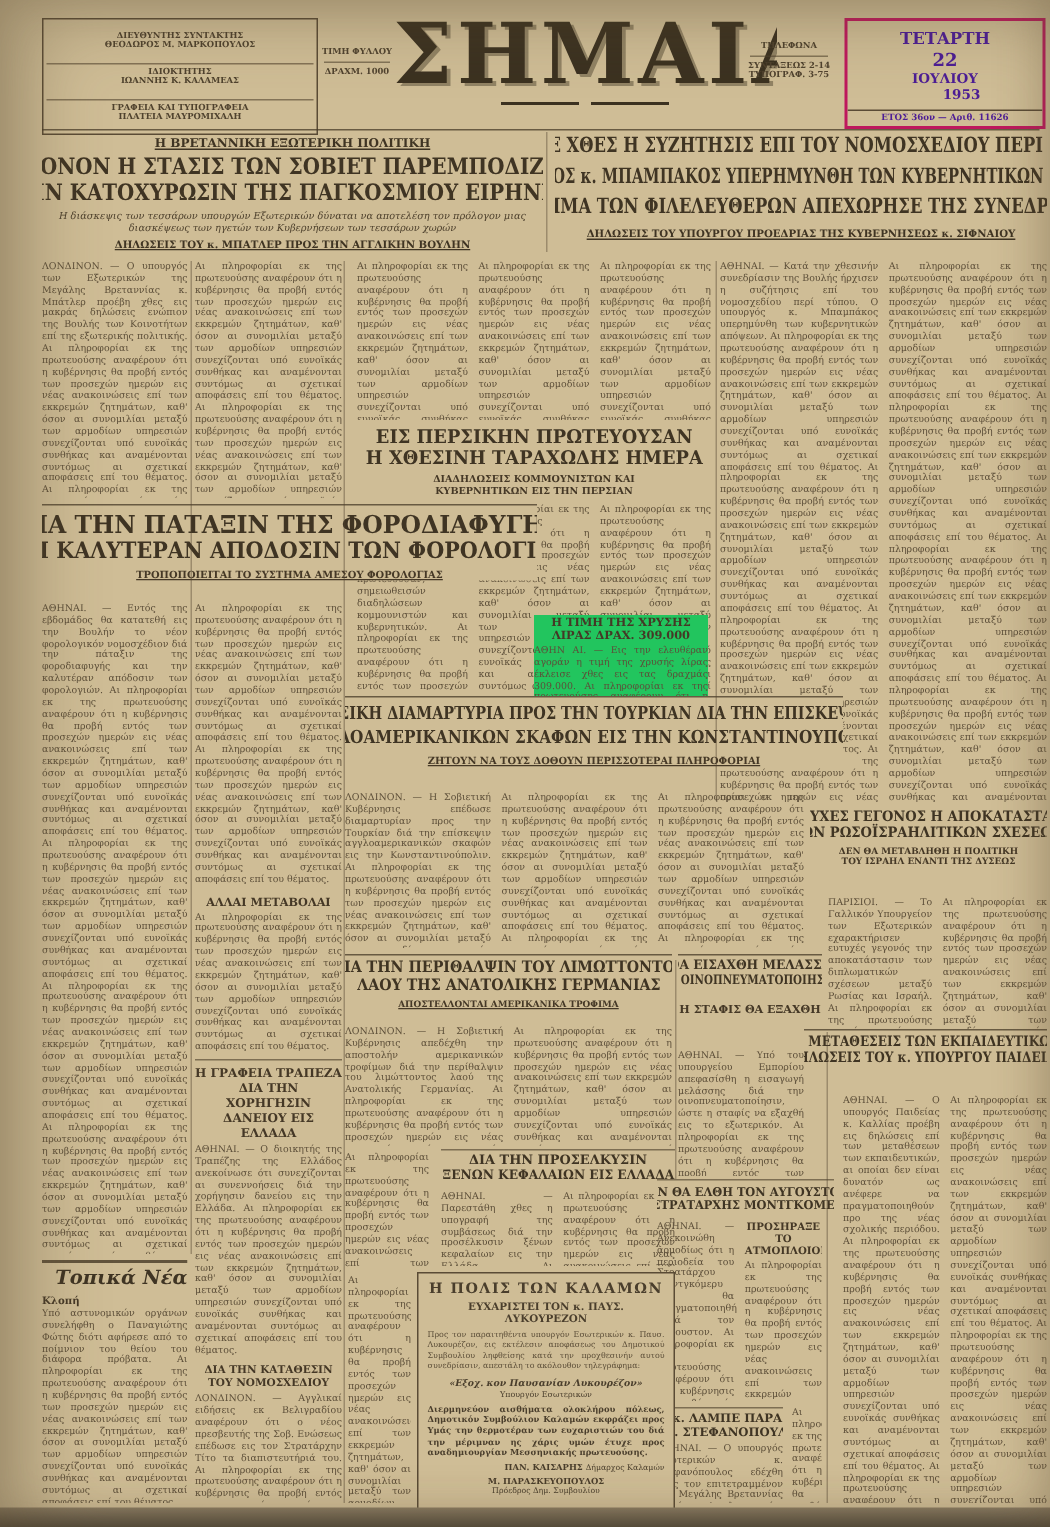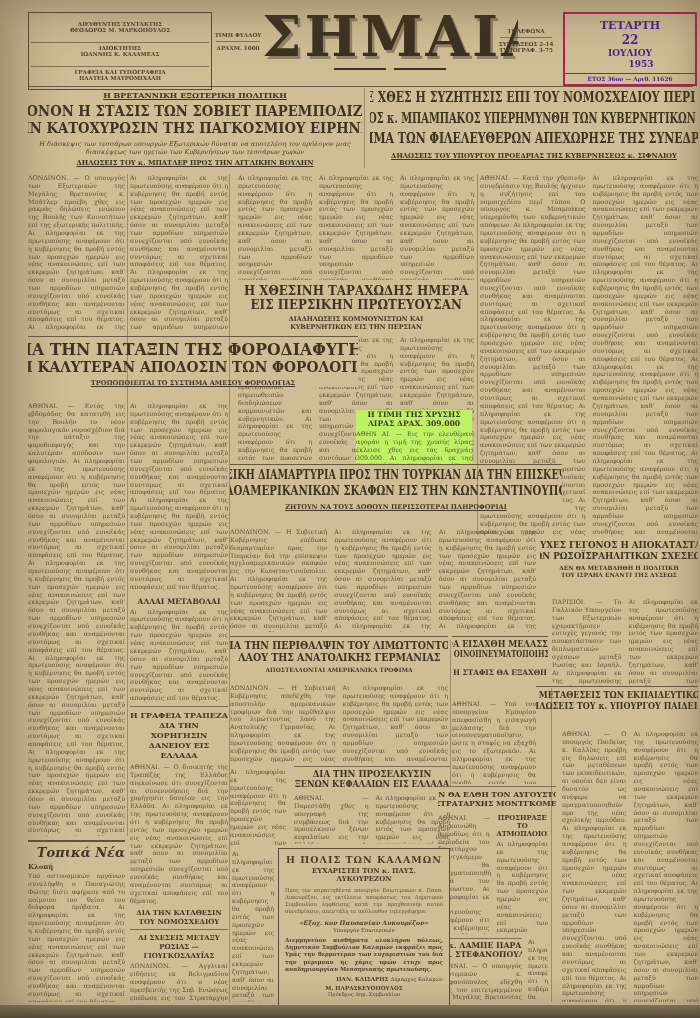--- a/index.html
+++ b/index.html
@@ -140,24 +140,24 @@
   <div class="b" style="left:238px;top:174px;width:236px;height:106px;">
     <div class="cols">
       <p class="g">Αι πληροφορίαι εκ της πρωτευούσης αναφέρουν ότι η κυβέρνησις θα προβή εντός των προσεχών ημερών εις νέας ανακοινώσεις επί των εκκρεμών ζητημάτων, καθ' όσον αι συνομιλίαι μεταξύ των αρμοδίων υπηρεσιών συνεχίζονται υπό ευνοϊκάς συνθήκας και αναμένονται συντόμως αι σχετικαί αποφάσεις επί του θέματος. Αι πληροφορίαι εκ της πρωτευούσης αναφέρουν ότι η κυβέρνησις θα προβή εντός των προσεχών ημερών εις νέας ανακοινώσεις επί των εκκρεμών ζητημάτων, καθ' όσον αι συνομιλίαι μεταξύ των αρμοδίων υπηρεσιών συνεχίζονται υπό ευνοϊκάς συνθήκας και αναμένονται συντόμως αι σχετικαί αποφάσεις επί του θέματος.</p>
       <p class="g">Αι πληροφορίαι εκ της πρωτευούσης αναφέρουν ότι η κυβέρνησις θα προβή εντός των προσεχών ημερών εις νέας ανακοινώσεις επί των εκκρεμών ζητημάτων, καθ' όσον αι συνομιλίαι μεταξύ των αρμοδίων υπηρεσιών συνεχίζονται υπό ευνοϊκάς συνθήκας και αναμένονται συντόμως αι σχετικαί αποφάσεις επί του θέματος. Αι πληροφορίαι εκ της πρωτευούσης αναφέρουν ότι η κυβέρνησις θα προβή εντός των προσεχών ημερών εις νέας ανακοινώσεις επί των εκκρεμών ζητημάτων, καθ' όσον αι συνομιλίαι μεταξύ των αρμοδίων υπηρεσιών συνεχίζονται υπό ευνοϊκάς συνθήκας και αναμένονται συντόμως αι σχετικαί αποφάσεις επί του θέματος.</p>
       <p class="g">Αι πληροφορίαι εκ της πρωτευούσης αναφέρουν ότι η κυβέρνησις θα προβή εντός των προσεχών ημερών εις νέας ανακοινώσεις επί των εκκρεμών ζητημάτων, καθ' όσον αι συνομιλίαι μεταξύ των αρμοδίων υπηρεσιών συνεχίζονται υπό ευνοϊκάς συνθήκας και αναμένονται συντόμως αι σχετικαί αποφάσεις επί του θέματος. Αι πληροφορίαι εκ της πρωτευούσης αναφέρουν ότι η κυβέρνησις θα προβή εντός των προσεχών ημερών εις νέας ανακοινώσεις επί των εκκρεμών ζητημάτων, καθ' όσον αι συνομιλίαι μεταξύ των αρμοδίων υπηρεσιών συνεχίζονται υπό ευνοϊκάς συνθήκας και αναμένονται συντόμως αι σχετικαί αποφάσεις επί του θέματος.</p>
     </div>
   </div>
 
   <div class="b" style="left:238px;top:284px;width:236px;background:#cfbd96;">
     <div class="hl" style="font-size:12.5px;">
+        <span style="--sx:.95">ΕΙΣ ΠΕΡΣΙΚΗΝ ΠΡΩΤΕΥΟΥΣΑΝ</span>
+      </div>
+    <div class="hl" style="font-size:12.5px;">
         <span style="--sx:.95">Η ΧΘΕΣΙΝΗ ΤΑΡΑΧΩΔΗΣ ΗΜΕΡΑ</span>
-      </div>
-    <div class="hl" style="font-size:12.5px;">
-        <span style="--sx:.95">ΕΙΣ ΠΕΡΣΙΚΗΝ ΠΡΩΤΕΥΟΥΣΑΝ</span>
       </div>
     <div class="sub" style="font-size:6.4px;margin-top:3px;">ΔΙΑΔΗΛΩΣΕΙΣ ΚΟΜΜΟΥΝΙΣΤΩΝ ΚΑΙ</div>
     <div class="sub" style="font-size:6.4px;">ΚΥΒΕΡΝΗΤΙΚΩΝ ΕΙΣ ΤΗΝ ΠΕΡΣΙΑΝ</div>
   </div>
   <div class="b" style="left:238px;top:336px;width:236px;height:124px;">
     <div class="cols">
       <p class="g">ΛΟΝΔΙΝΟΝ. — Αγγλικαί ειδήσεις εκ Τεχεράνης αναφέρουν ότι η χθεσινή ημέρα υπήρξε ταραχώδης εις την περσικήν πρωτεύουσαν, σημειωθεισών διαδηλώσεων κομμουνιστών και κυβερνητικών. Αι πληροφορίαι εκ της πρωτευούσης αναφέρουν ότι η κυβέρνησις θα προβή εντός των προσεχών ημερών εις νέας ανακοινώσεις επί των εκκρεμών ζητημάτων, καθ' όσον αι συνομιλίαι μεταξύ των αρμοδίων υπηρεσιών συνεχίζονται υπό ευνοϊκάς συνθήκας και αναμένονται συντόμως αι σχετικαί αποφάσεις επί του θέματος. Αι πληροφορίαι εκ της πρωτευούσης αναφέρουν ότι η κυβέρνησις θα προβή εντός των προσεχών ημερών εις νέας ανακοινώσεις επί των εκκρεμών ζητημάτων, καθ' όσον αι συνομιλίαι μεταξύ των αρμοδίων υπηρεσιών συνεχίζονται υπό ευνοϊκάς συνθήκας και αναμένονται συντόμως αι σχετικαί αποφάσεις επί του θέματος.</p>
       <p class="g">Αι πληροφορίαι εκ της πρωτευούσης αναφέρουν ότι η κυβέρνησις θα προβή εντός των προσεχών ημερών εις νέας ανακοινώσεις επί των εκκρεμών ζητημάτων, καθ' όσον αι συνομιλίαι μεταξύ των αρμοδίων υπηρεσιών συνεχίζονται υπό ευνοϊκάς συνθήκας και αναμένονται συντόμως αι σχετικαί αποφάσεις επί του θέματος. Αι πληροφορίαι εκ της πρωτευούσης αναφέρουν ότι η κυβέρνησις θα προβή εντός των προσεχών ημερών εις νέας ανακοινώσεις επί των εκκρεμών ζητημάτων, καθ' όσον αι συνομιλίαι μεταξύ των αρμοδίων υπηρεσιών συνεχίζονται υπό ευνοϊκάς συνθήκας και αναμένονται συντόμως αι σχετικαί αποφάσεις επί του θέματος.</p>
       <p class="g">Αι πληροφορίαι εκ της πρωτευούσης αναφέρουν ότι η κυβέρνησις θα προβή εντός των προσεχών ημερών εις νέας ανακοινώσεις επί των εκκρεμών ζητημάτων, καθ' όσον αι συνομιλίαι μεταξύ των αρμοδίων υπηρεσιών συνεχίζονται υπό ευνοϊκάς συνθήκας και αναμένονται συντόμως αι σχετικαί αποφάσεις επί του θέματος. Αι πληροφορίαι εκ της πρωτευούσης αναφέρουν ότι η κυβέρνησις θα προβή εντός των προσεχών ημερών εις νέας ανακοινώσεις επί των εκκρεμών ζητημάτων, καθ' όσον αι συνομιλίαι μεταξύ των αρμοδίων υπηρεσιών συνεχίζονται υπό ευνοϊκάς συνθήκας και αναμένονται συντόμως αι σχετικαί αποφάσεις επί του θέματος.</p>
     </div>
@@ -187,25 +187,24 @@
   <div class="b colstack" style="left:130px;top:402px;width:98px;height:600px;">
     <p class="g">Αι πληροφορίαι εκ της πρωτευούσης αναφέρουν ότι η κυβέρνησις θα προβή εντός των προσεχών ημερών εις νέας ανακοινώσεις επί των εκκρεμών ζητημάτων, καθ' όσον αι συνομιλίαι μεταξύ των αρμοδίων υπηρεσιών συνεχίζονται υπό ευνοϊκάς συνθήκας και αναμένονται συντόμως αι σχετικαί αποφάσεις επί του θέματος. Αι πληροφορίαι εκ της πρωτευούσης αναφέρουν ότι η κυβέρνησις θα προβή εντός των προσεχών ημερών εις νέας ανακοινώσεις επί των εκκρεμών ζητημάτων, καθ' όσον αι συνομιλίαι μεταξύ των αρμοδίων υπηρεσιών συνεχίζονται υπό ευνοϊκάς συνθήκας και αναμένονται συντόμως αι σχετικαί αποφάσεις επί του θέματος.</p>
     <div class="sub" style="font-size:7.5px;margin:2px 0;">ΑΛΛΑΙ ΜΕΤΑΒΟΛΑΙ</div>
     <p class="g">Αι πληροφορίαι εκ της πρωτευούσης αναφέρουν ότι η κυβέρνησις θα προβή εντός των προσεχών ημερών εις νέας ανακοινώσεις επί των εκκρεμών ζητημάτων, καθ' όσον αι συνομιλίαι μεταξύ των αρμοδίων υπηρεσιών συνεχίζονται υπό ευνοϊκάς συνθήκας και αναμένονται συντόμως αι σχετικαί αποφάσεις επί του θέματος.</p>
     <div class="sub" style="font-size:8px;border-top:1px solid rgba(70,57,38,.6);padding-top:3px;">Η ΓΡΑΦΕΙΑ ΤΡΑΠΕΖΑ</div>
     <div class="sub" style="font-size:8px;">ΔΙΑ ΤΗΝ ΧΟΡΗΓΗΣΙΝ</div>
     <div class="sub" style="font-size:8px;margin-bottom:3px;">ΔΑΝΕΙΟΥ ΕΙΣ ΕΛΛΑΔΑ</div>
     <p class="g">ΑΘΗΝΑΙ. — Ο διοικητής της Τραπέζης της Ελλάδος ανεκοίνωσε ότι συνεχίζονται αι συνεννοήσεις διά την χορήγησιν δανείου εις την Ελλάδα. Αι πληροφορίαι εκ της πρωτευούσης αναφέρουν ότι η κυβέρνησις θα προβή εντός των προσεχών ημερών εις νέας ανακοινώσεις επί των εκκρεμών ζητημάτων, καθ' όσον αι συνομιλίαι μεταξύ των αρμοδίων υπηρεσιών συνεχίζονται υπό ευνοϊκάς συνθήκας και αναμένονται συντόμως αι σχετικαί αποφάσεις επί του θέματος.</p>
     <div class="sub" style="font-size:7px;">ΔΙΑ ΤΗΝ ΚΑΤΑΘΕΣΙΝ</div>
     <div class="sub" style="font-size:7px;margin-bottom:3px;">ΤΟΥ ΝΟΜΟΣΧΕΔΙΟΥ</div>
-    <div class="sub" style="font-size:7px;border-top:1px solid rgba(70,57,38,.6);padding-top:3px;margin-bottom:2px;">ΑΙ ΣΧΕΣΕΙΣ ΜΕΤΑΞΥ ΡΩΣΙΑΣ — ΓΙΟΥΓΚΟΣΛΑΥΪΑΣ</div>
     <p class="g">ΛΟΝΔΙΝΟΝ. — Αγγλικαί ειδήσεις εκ Βελιγραδίου αναφέρουν ότι ο νέος πρεσβευτής της Σοβ. Ενώσεως επέδωσε εις τον Στρατάρχην Τίτο τα διαπιστευτήριά του. Αι πληροφορίαι εκ της πρωτευούσης αναφέρουν ότι η κυβέρνησις θα προβή εντός των προσεχών ημερών εις νέας ανακοινώσεις επί των εκκρεμών ζητημάτων, καθ' όσον αι συνομιλίαι μεταξύ των αρμοδίων υπηρεσιών συνεχίζονται υπό ευνοϊκάς συνθήκας και αναμένονται συντόμως αι σχετικαί αποφάσεις επί του θέματος. Αι πληροφορίαι εκ της πρωτευούσης αναφέρουν ότι η κυβέρνησις θα προβή εντός των προσεχών ημερών εις νέας ανακοινώσεις επί των εκκρεμών ζητημάτων, καθ' όσον αι συνομιλίαι μεταξύ των αρμοδίων υπηρεσιών συνεχίζονται υπό ευνοϊκάς συνθήκας και αναμένονται συντόμως αι σχετικαί αποφάσεις επί του θέματος. Αι πληροφορίαι εκ της πρωτευούσης αναφέρουν ότι η κυβέρνησις θα προβή εντός των προσεχών ημερών εις νέας ανακοινώσεις επί των εκκρεμών ζητημάτων, καθ' όσον αι συνομιλίαι μεταξύ των αρμοδίων υπηρεσιών συνεχίζονται υπό ευνοϊκάς συνθήκας και αναμένονται συντόμως αι σχετικαί αποφάσεις επί του θέματος.</p>
   </div>
 
-  <div class="b" style="left:356px;top:410px;width:116px;height:54px;background:#bef264;">
+  <div class="b" style="left:356px;top:410px;width:116px;height:54px;background:#22c55e;">
     <div class="sub" style="font-size:7.6px;">Η ΤΙΜΗ ΤΗΣ ΧΡΥΣΗΣ</div>
     <div class="sub" style="font-size:7.6px;margin-bottom:2px;">ΛΙΡΑΣ ΔΡΑΧ. 309.000</div>
     <p class="g">ΑΘΗΝ ΑΙ. — Εις την ελευθέραν αγοράν η τιμή της χρυσής λίρας έκλεισε χθες εις τας δραχμάς 309.000. Αι πληροφορίαι εκ της πρωτευούσης αναφέρουν ότι η κυβέρνησις θα προβή εντός των προσεχών ημερών εις νέας ανακοινώσεις επί των εκκρεμών ζητημάτων, καθ' όσον αι συνομιλίαι μεταξύ των αρμοδίων υπηρεσιών συνεχίζονται υπό ευνοϊκάς συνθήκας και αναμένονται συντόμως αι σχετικαί αποφάσεις επί του θέματος.</p>
   </div>
 
   <div class="b" style="left:230px;top:464px;width:332px;background:#cfbd96;border-top:1px solid rgba(70,57,38,.75);padding-top:4px;">
     <div class="hl" style="font-size:12px;">
         <span style="--sx:.8">ΡΩΣΙΚΗ ΔΙΑΜΑΡΤΥΡΙΑ ΠΡΟΣ ΤΗΝ ΤΟΥΡΚΙΑΝ ΔΙΑ ΤΗΝ ΕΠΙΣΚΕΨΙΝ</span>
       </div>
     <div class="hl" style="font-size:12px;margin-top:3px;">

